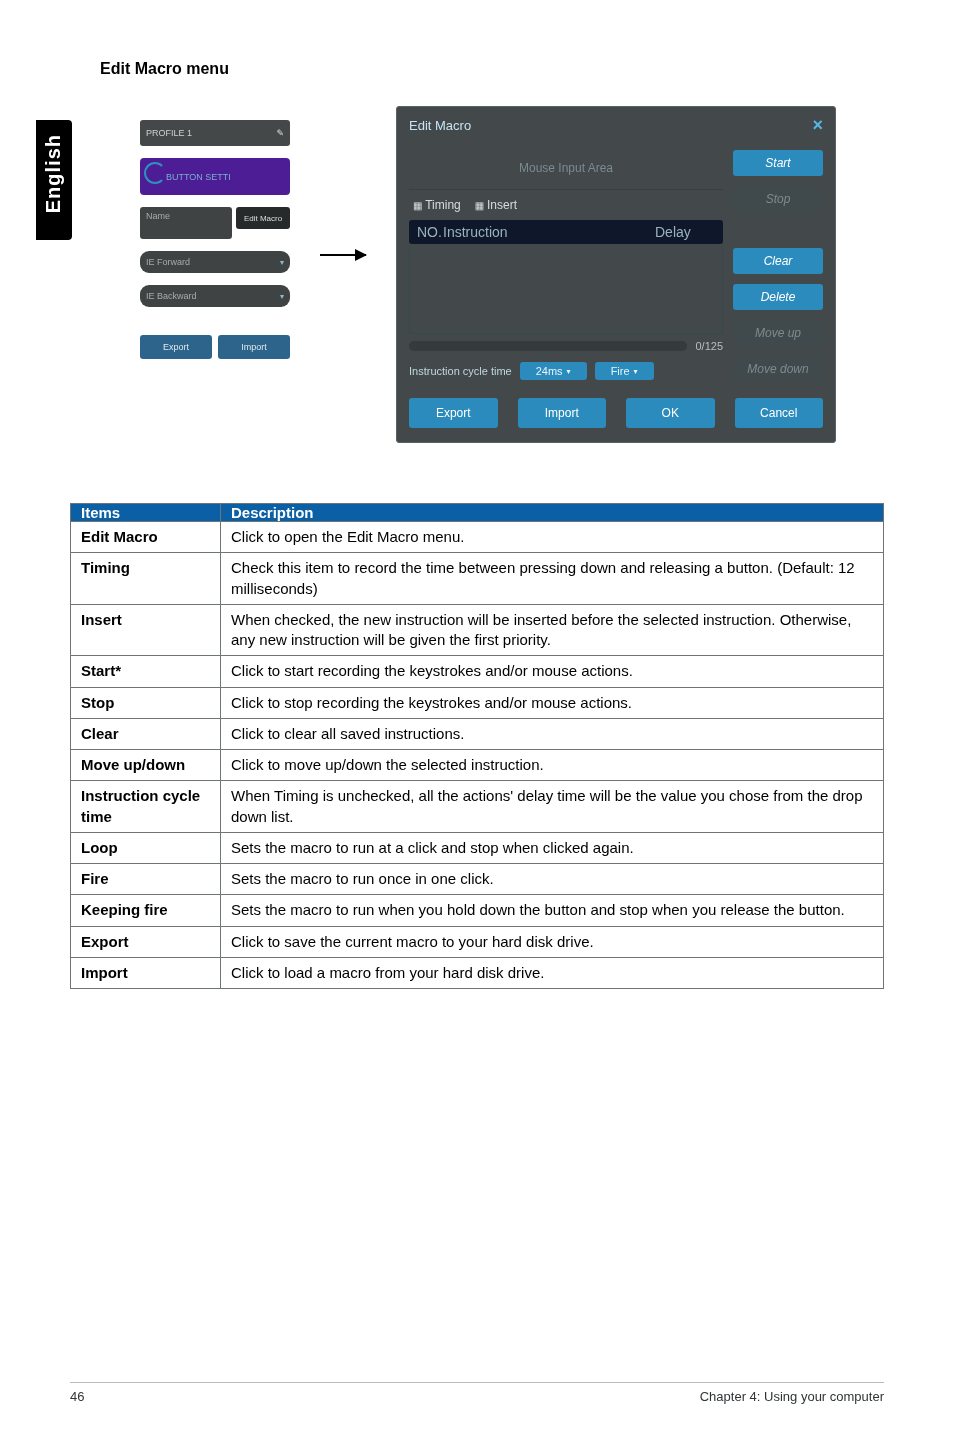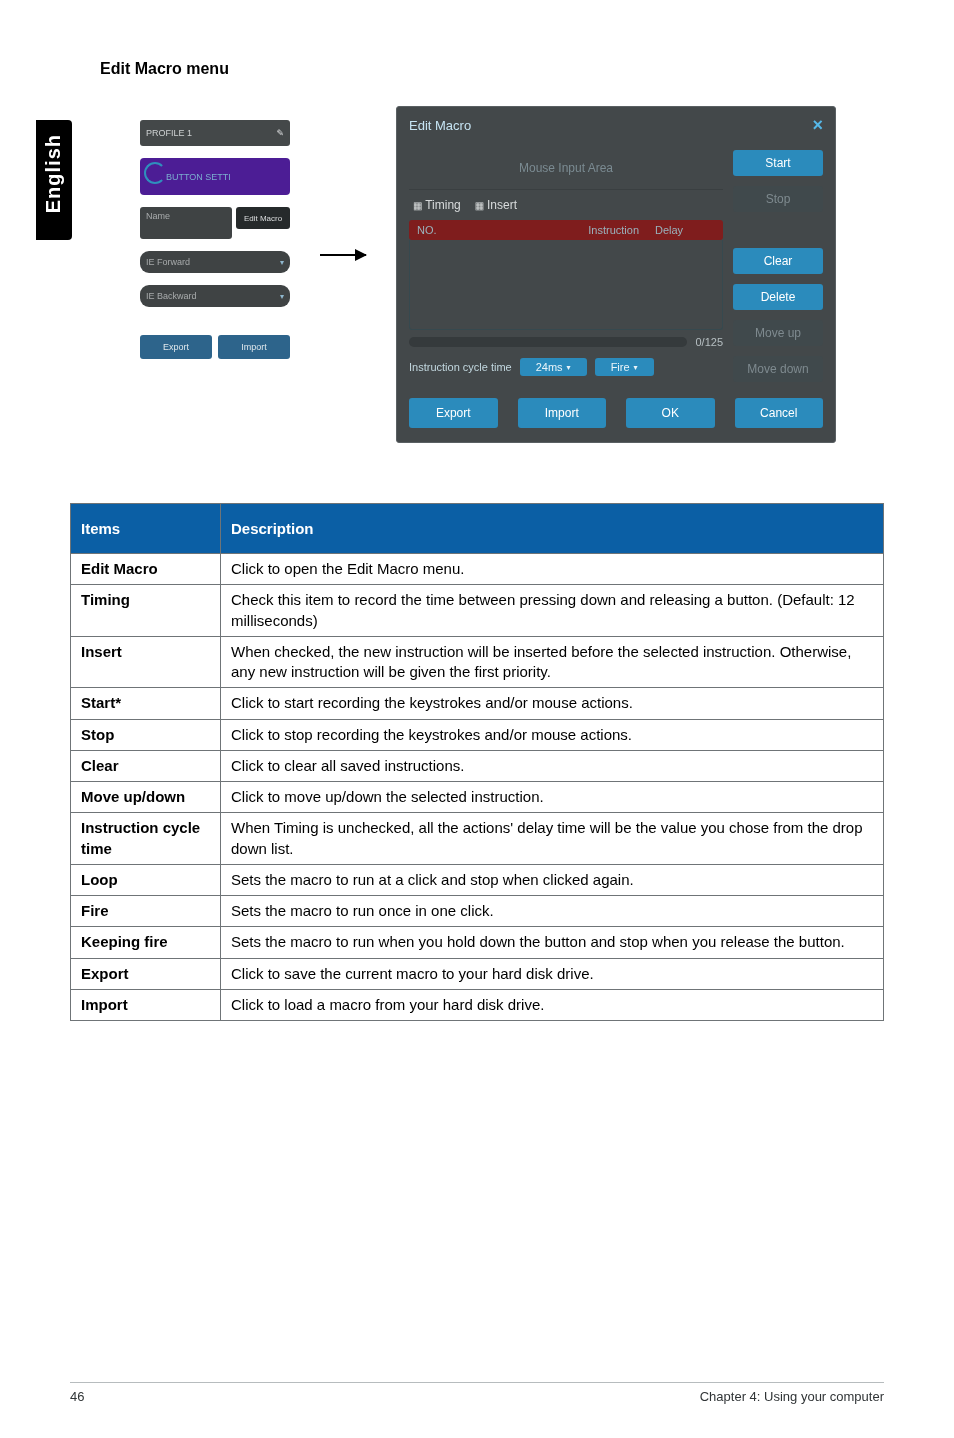--- a/index.html
+++ b/index.html
@@ -186,29 +186,29 @@
   .tabs {
     display: flex;
     gap: 14px;
     padding: 8px 4px;
     font-size: 12px;
     color: #d8dbdc;
   }
   .tabs span::before { content: "▦ "; font-size: 10px; }
   .list-head {
     display: flex;
-    background: #7f1d1d;
+    background: #0f172a;
     border-radius: 3px;
     padding: 4px 8px;
-    font-size: 11px;
+    font-size: 14px;
     color: #9ab2bc;
-    gap: 16px;
+    gap: 0;
   }
   .list-head .col-no { width: 26px; }
-  .list-head .col-inst { flex: 1; text-align: right; }
+  .list-head .col-inst { flex: 1; }
   .list-head .col-delay { width: 60px; }
   .list-body {
     height: 90px;
     border: 1px solid #36494f;
     border-top: none;
     border-radius: 0 0 3px 3px;
   }
   .scroll-row {
     display: flex;
     align-items: center;
@@ -240,20 +240,21 @@
     align-items: center;
     gap: 4px;
   }
   .pill .caret { font-size: 8px; }
   .dlg-right {
     width: 90px;
     display: flex;
     flex-direction: column;
     gap: 10px;
     padding-top: 4px;
+    font-style: italic;
   }
   .btn {
     height: 26px;
     border-radius: 3px;
     display: flex;
     align-items: center;
     justify-content: center;
     font-size: 12px;
   }
   .btn-primary { background: #2b8bbc; color: #fff; }
@@ -270,21 +271,21 @@
   table.items {
     width: 100%;
     border-collapse: collapse;
     font-size: 15px;
     margin-top: 10px;
   }
   table.items th {
     background: #0b5fa5;
     color: #fff;
     text-align: left;
-    padding: 16px 10px;
+    padding: 0 10px;
     font-weight: bold;
     border: 1px solid #6f7477;
   }
   table.items td {
     border: 1px solid #6f7477;
     padding: 5px 10px;
     vertical-align: top;
     line-height: 1.35;
   }
   table.items td.item-name { font-weight: bold; width: 150px; }

